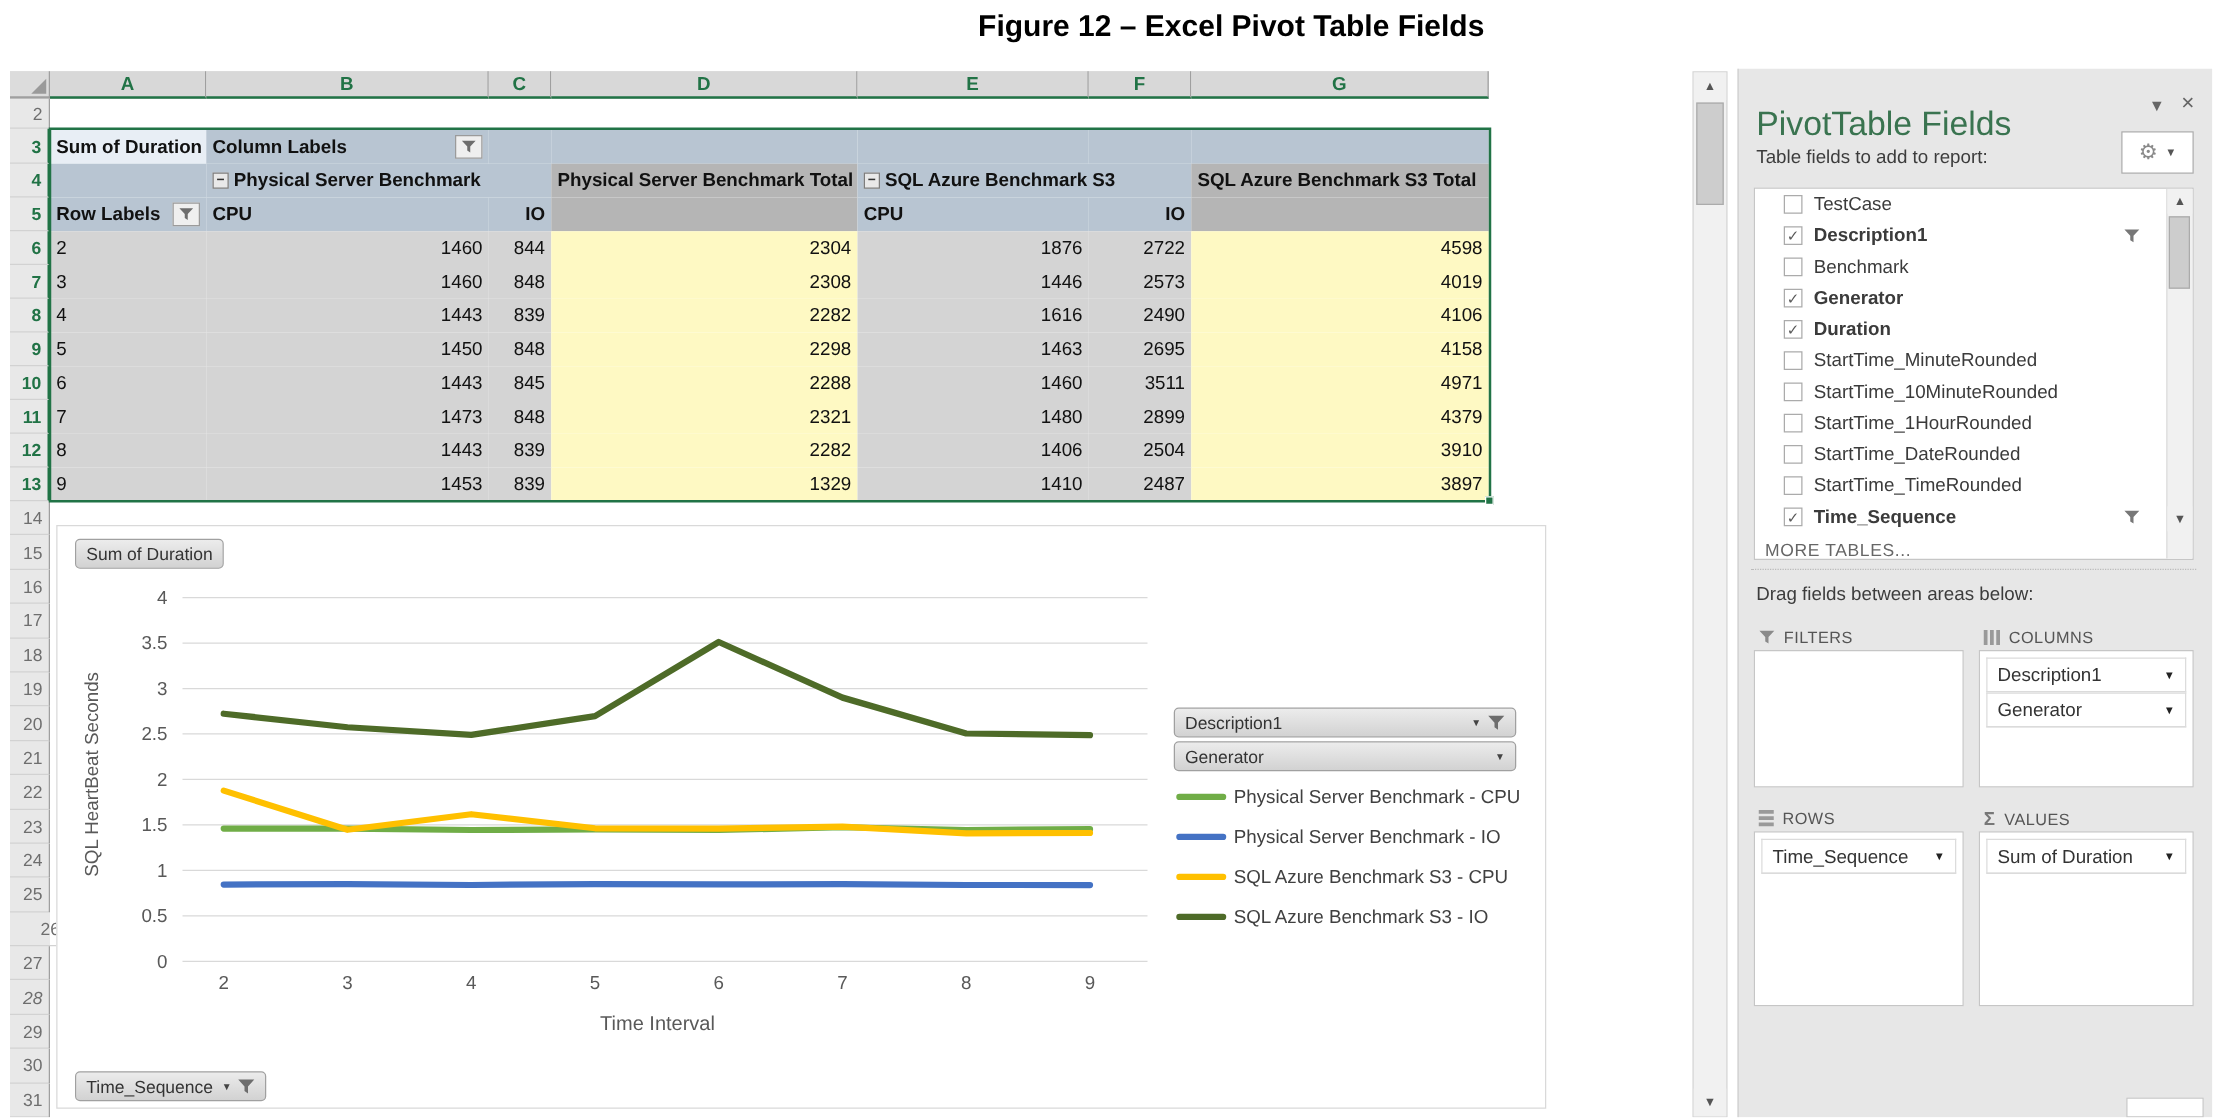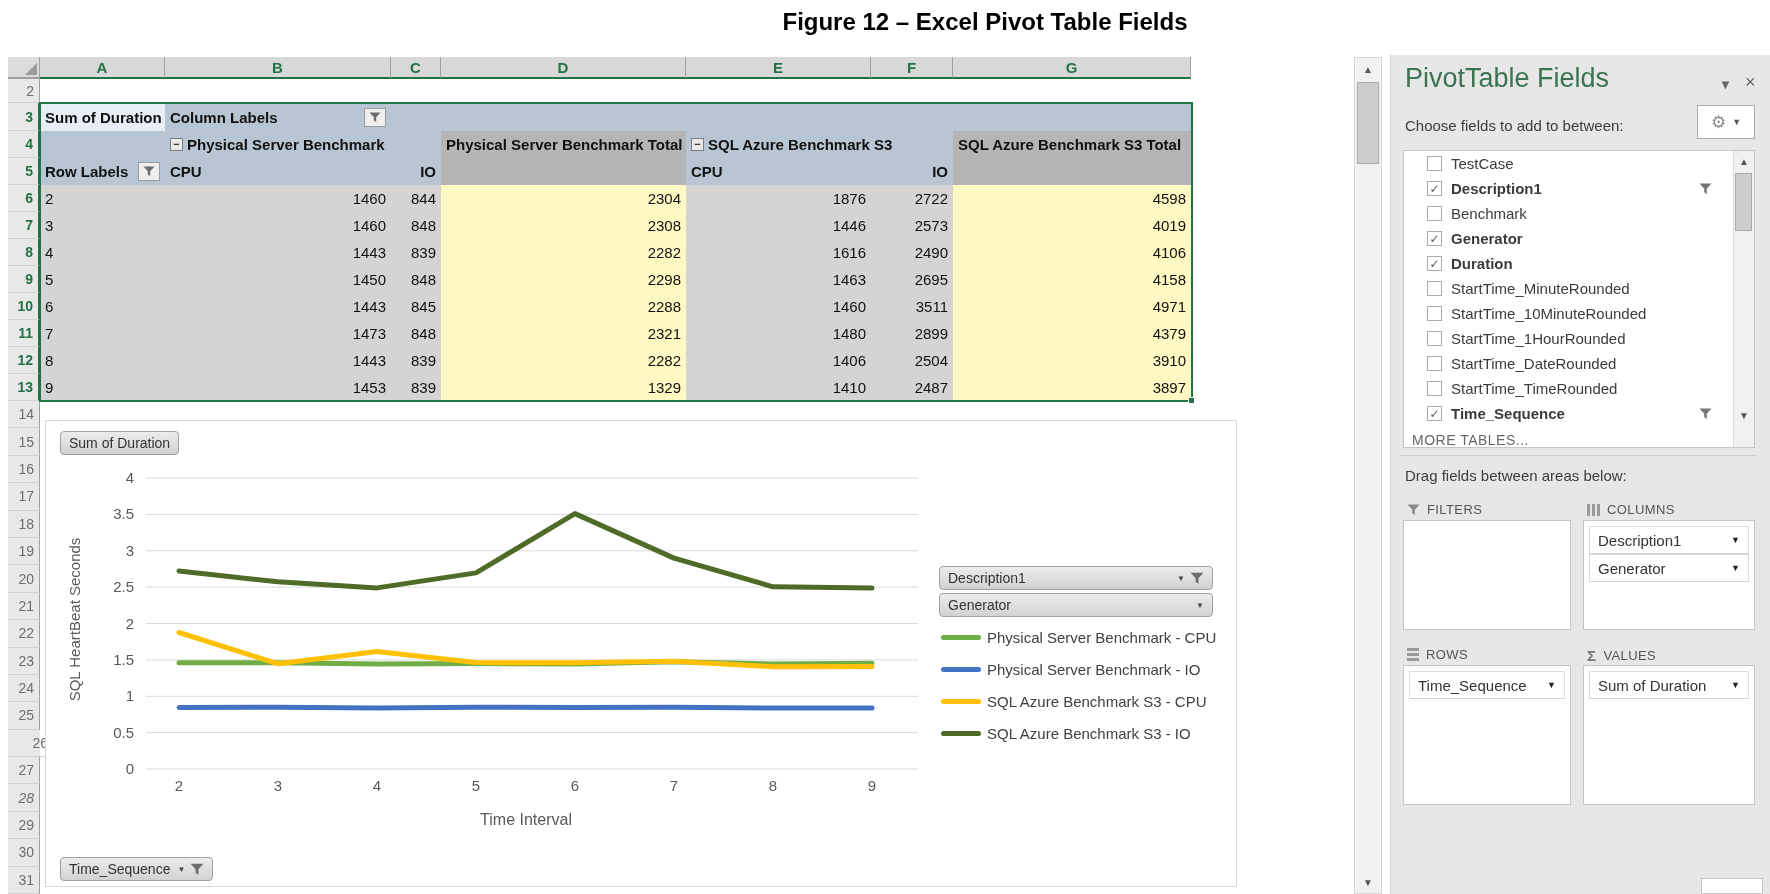--- a/index.html
+++ b/index.html
@@ -53,21 +53,21 @@
   .chart-btn{position:absolute;display:flex;align-items:center;gap:5px;padding:0 8px;height:24px;background:linear-gradient(#ececec,#d2d2d2);border:1px solid #a0a0a0;border-radius:4px;font-size:14px;color:#333}
   .chart-btn .arrow{font-size:8px;color:#444;margin-left:auto}
   .chart-btn .arrow.inl{margin-left:2px}
   .legend{position:absolute;left:895px;top:200px}
   .legend-item{display:flex;align-items:center;height:32px}
   .legend-swatch{width:40px;height:5px;border-radius:3px;margin-right:6px;flex:none}
   .legend-label{font-size:15px;color:#404040;white-space:nowrap}
 
   
   .panel{position:absolute;left:1390px;top:55px;width:380px;height:839px;background:#e7e7e7;border-left:1px solid #cfcfcf}
-  .panel-title{position:absolute;left:14px;top:8px;font-size:27px;color:#3a7450}
+  .panel-title{position:absolute;left:14px;top:29px;font-size:27px;color:#3a7450}
   .panel-win-btn{position:absolute;top:22px;font-size:13px;color:#666}
   .panel-sub{position:absolute;left:14px;top:62px;font-size:15px;color:#3c3c3c}
   .gear-btn{position:absolute;left:306px;top:50px;width:58px;height:34px;background:#fff;border:1px solid #ababab;display:flex;align-items:center;justify-content:center;gap:6px}
   .gear-glyph{font-size:17px;color:#8a8a8a}
   .mini-arrow{font-size:9px;color:#555}
   .field-list{position:absolute;left:12px;top:95px;width:352px;height:298px;background:#fff;border:1px solid #c6c6c6;overflow:hidden}
   .field-item{display:flex;align-items:center;height:25px;padding:0 23px;font-size:15px;color:#3b3b3b}
   .field-label{margin-left:9px}
   .checkbox{width:15px;height:15px;border:1px solid #ababab;background:#fff;flex:none;display:flex;align-items:center;justify-content:center;font-size:12px;color:#595959}
   .more-tables{padding:6px 8px 0 8px;font-size:14px;color:#666;letter-spacing:.5px}
@@ -343,21 +343,21 @@
       <svg width="14" height="13" viewBox="0 0 12 11">
           <path d="M0.5 0.5 H11.5 L7.2 5.2 V10 L4.8 8.4 V5.2 Z" fill="#6d6d6d"></path>
         </svg>
     </div>
   </div>
 
   <div class="panel">
     <div class="panel-title">PivotTable Fields</div>
     <div class="panel-win-btn" style="left:328px">▼</div>
     <div class="panel-win-btn" style="left:354px;font-size:18px;top:17px">×</div>
-    <div class="panel-sub">Choose fields to add to between:</div>
+    <div class="panel-sub">Table fields to add to report:</div>
     <div class="gear-btn">
       <span class="gear-glyph">⚙</span>
       <span class="mini-arrow">▼</span>
     </div>
 
     <div class="field-list">
       <div id="field-list-items" style="width:331px">
           <div class="field-item">
             <div class="checkbox"></div>
             <div class="field-label">TestCase</div>

